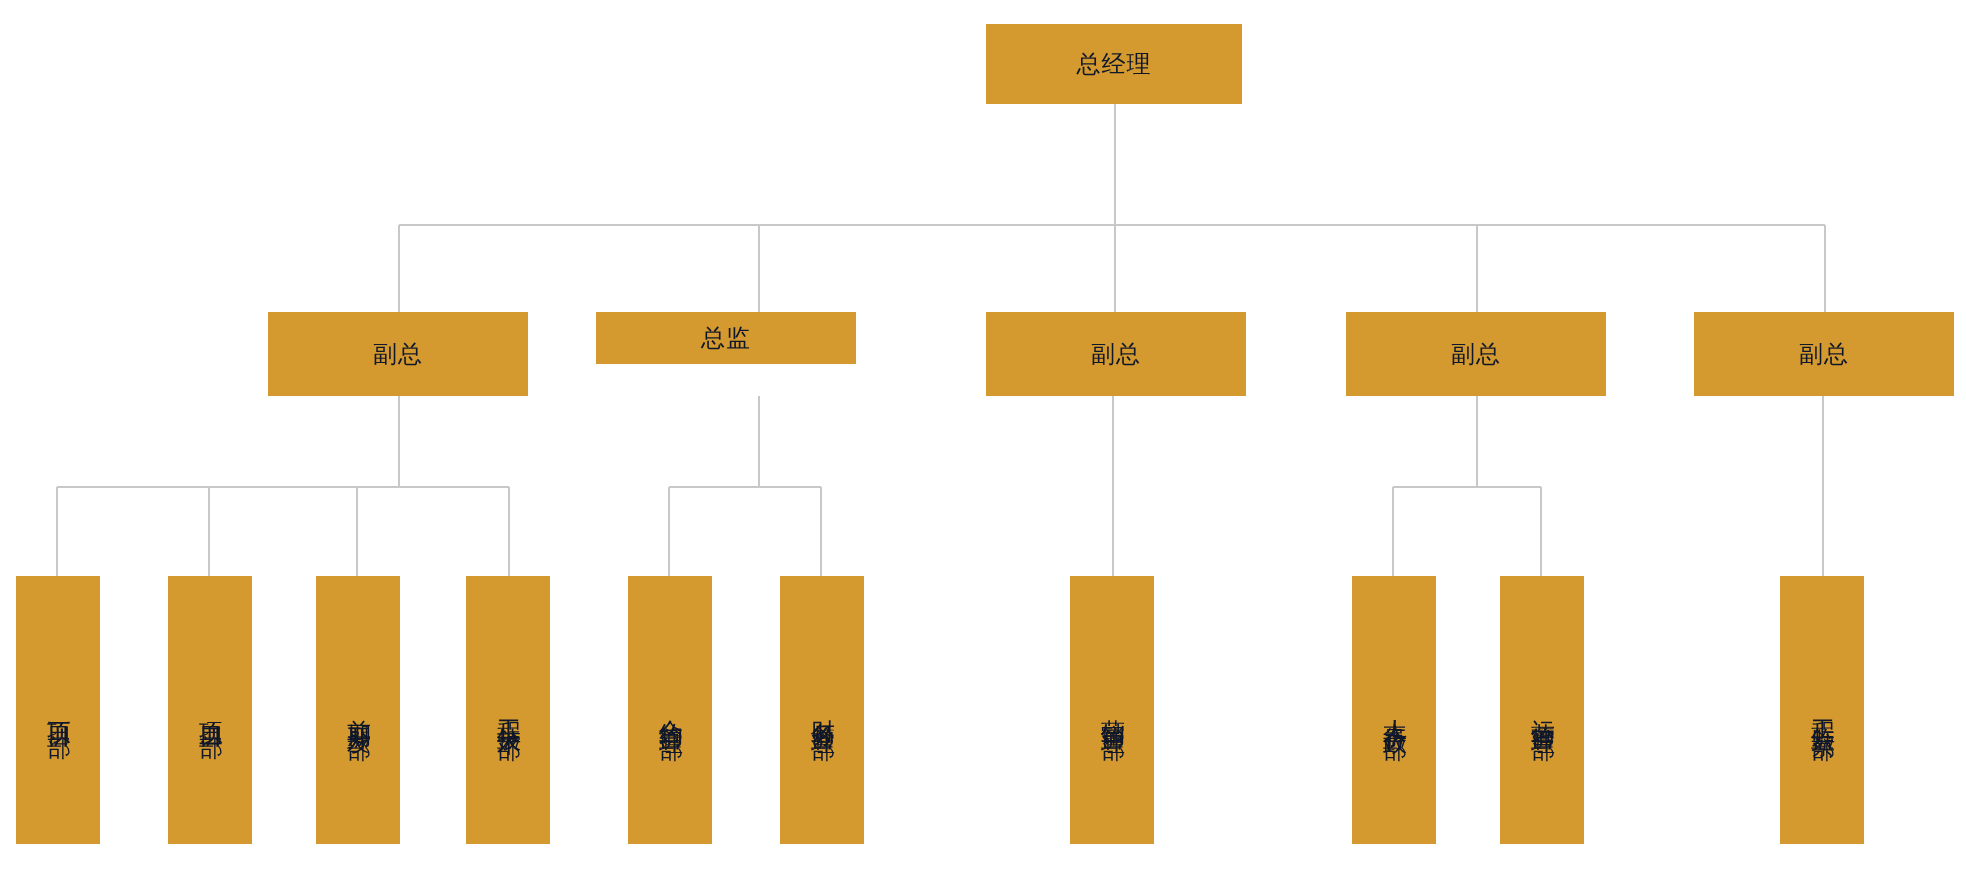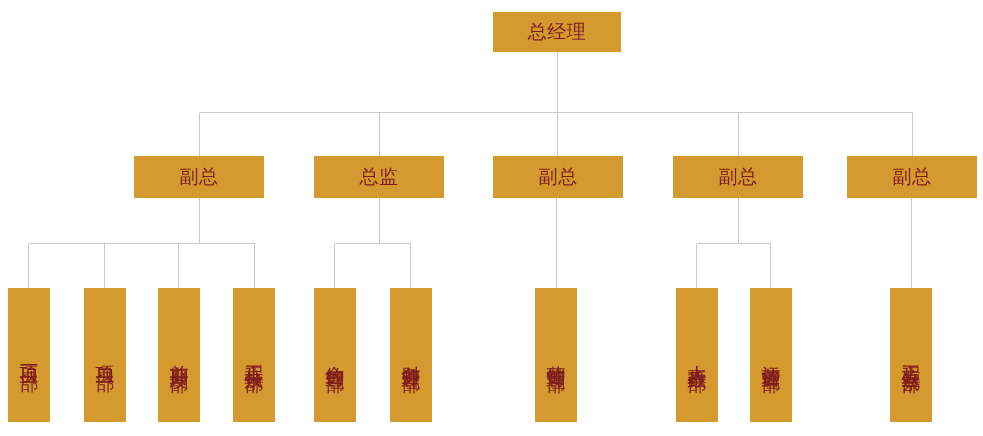--- a/index.html
+++ b/index.html
@@ -13,26 +13,26 @@
   #chart {
     position: relative;
     width: 983px;
     height: 436px;
     overflow: hidden;
     background: #ffffff;
   }
   .node {
     position: absolute;
     background: #d49a2f;
-    color: #7f1d1d;
+    color: #0f172a;
     display: flex;
     align-items: center;
     justify-content: center;
     text-align: center;
-    font-size: 19px;
+    font-size: 12px;
     line-height: 1.25;
     box-sizing: border-box;
     letter-spacing: 0.5px;
   }
   .node.vertical {
     writing-mode: vertical-rl;
     text-orientation: upright;
     padding: 8px 0;
     letter-spacing: 2px;
   }
@@ -87,21 +87,21 @@
     </g>
   </svg>
 
   <div class="node horizontal" style="left:493px; top:12px; width:128px; height:40px;">
     <span>总经理</span>
   </div>
 
   <div class="node horizontal" style="left:134px; top:156px; width:130px; height:42px;">
     <span>副总</span>
   </div>
-  <div class="node horizontal" style="left:314px; top:156px; width:130px; height:42px;">
+  <div class="node horizontal" style="left:298px; top:156px; width:130px; height:26px;">
     <span>总监</span>
   </div>
   <div class="node horizontal" style="left:493px; top:156px; width:130px; height:42px;">
     <span>副总</span>
   </div>
   <div class="node horizontal" style="left:673px; top:156px; width:130px; height:42px;">
     <span>副总</span>
   </div>
   <div class="node horizontal" style="left:847px; top:156px; width:130px; height:42px;">
     <span>副总</span>

